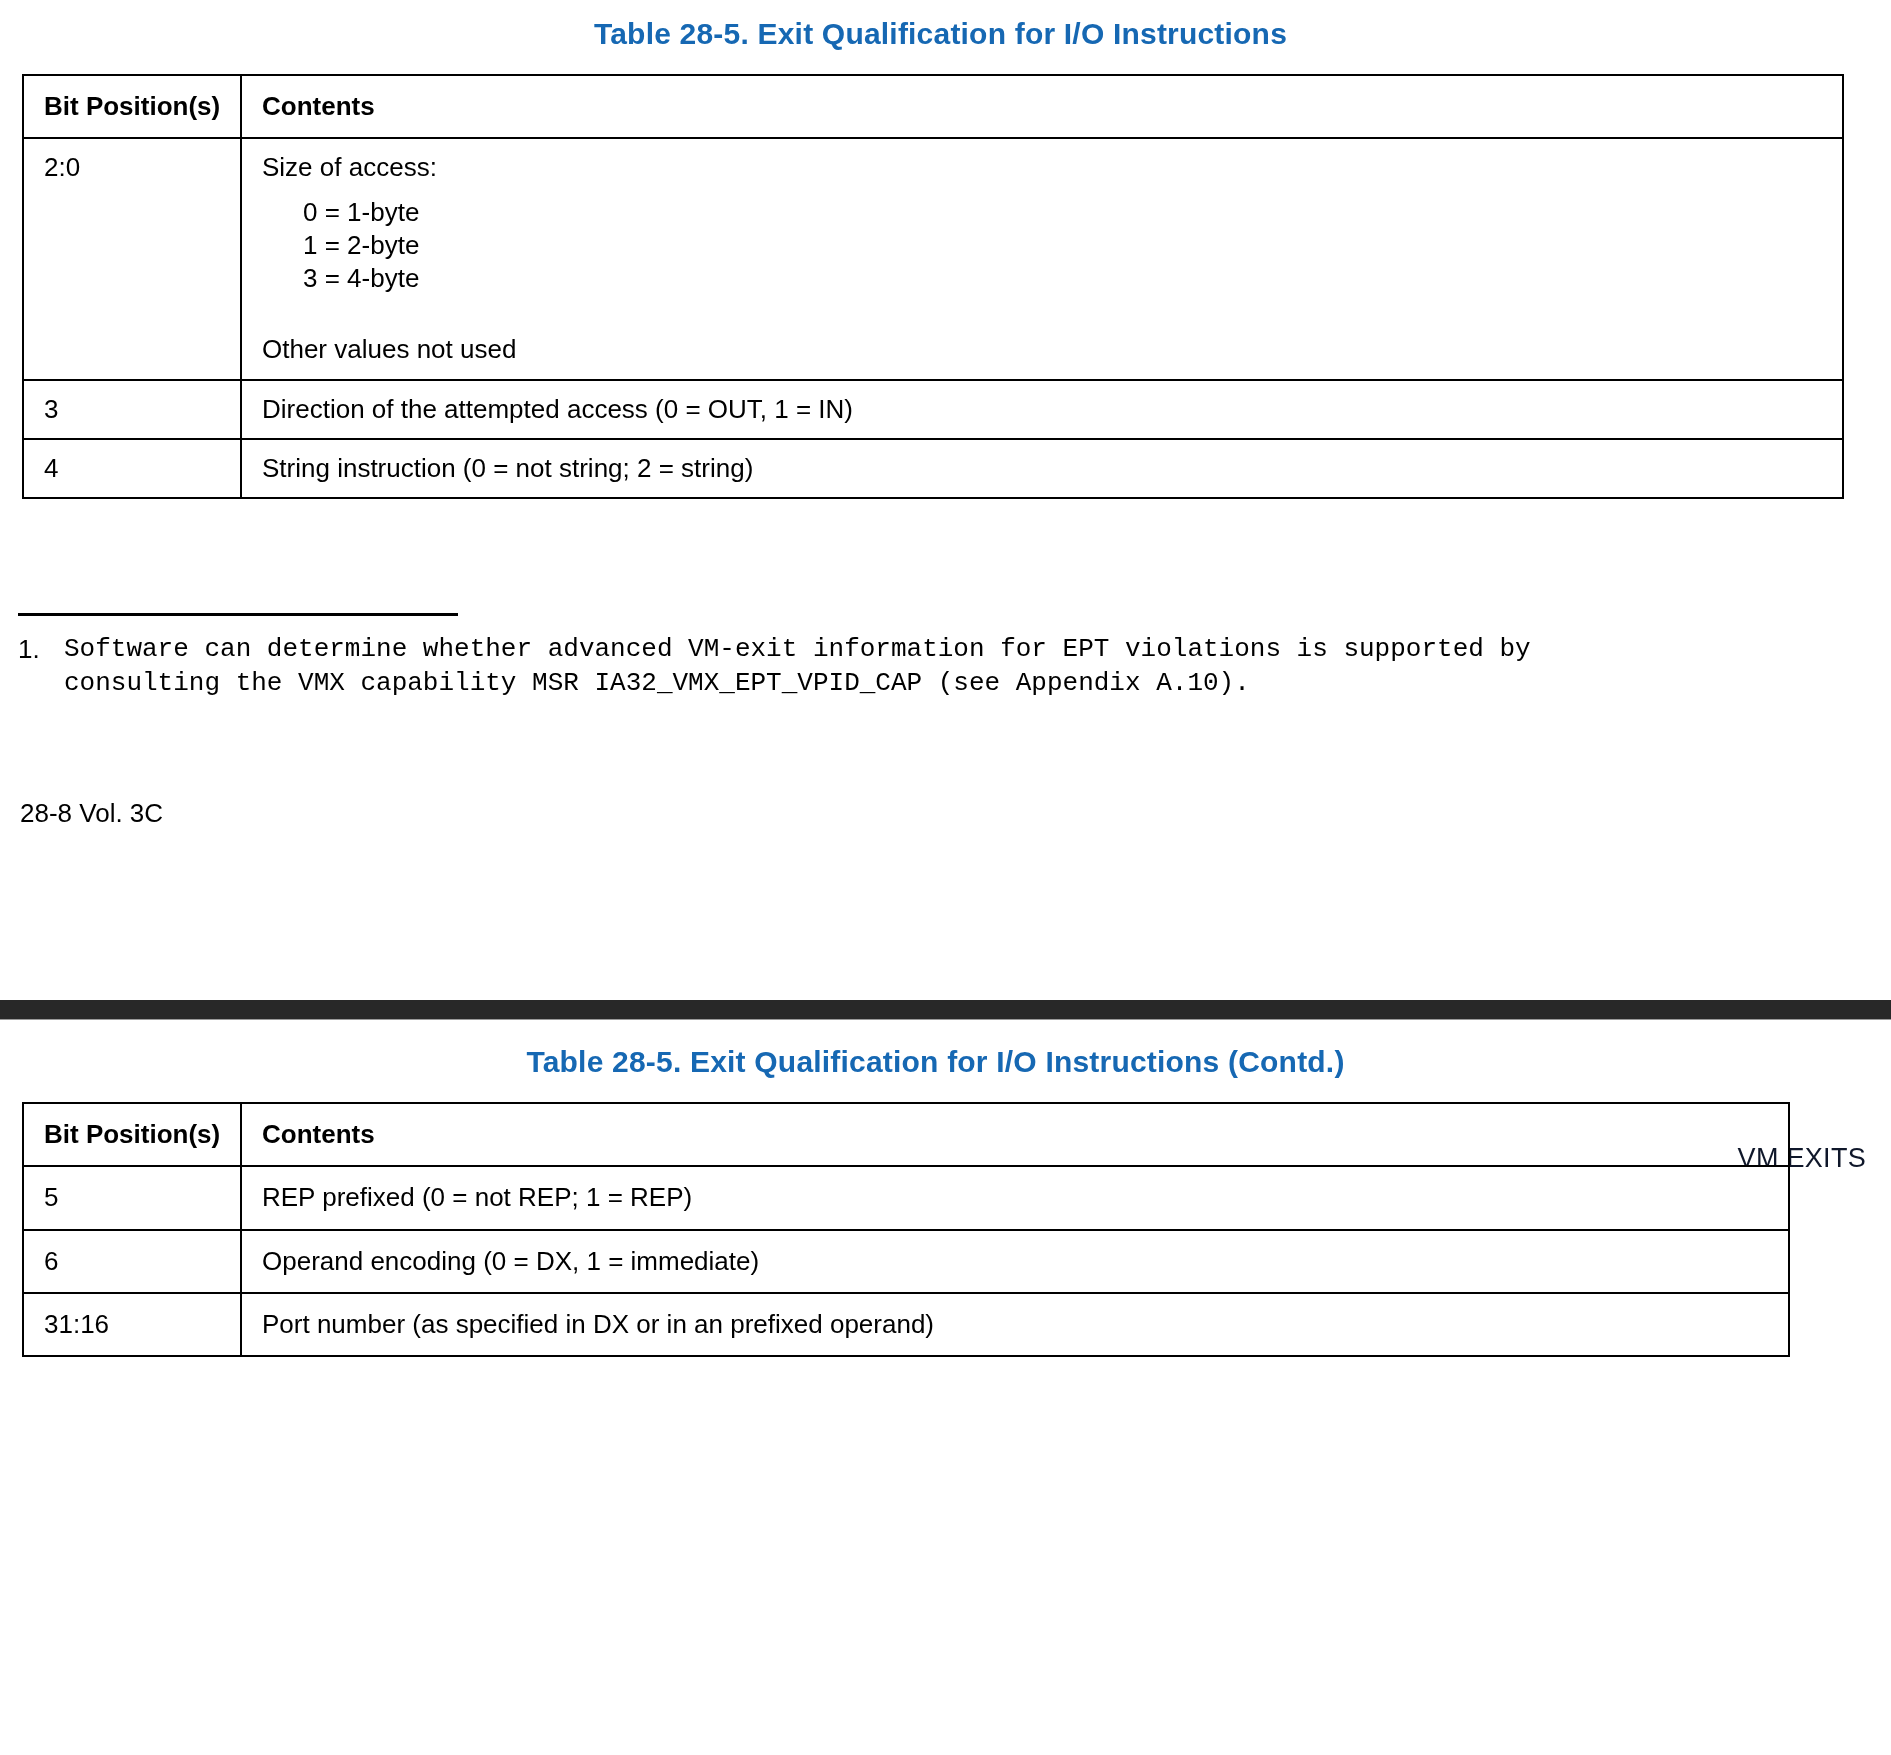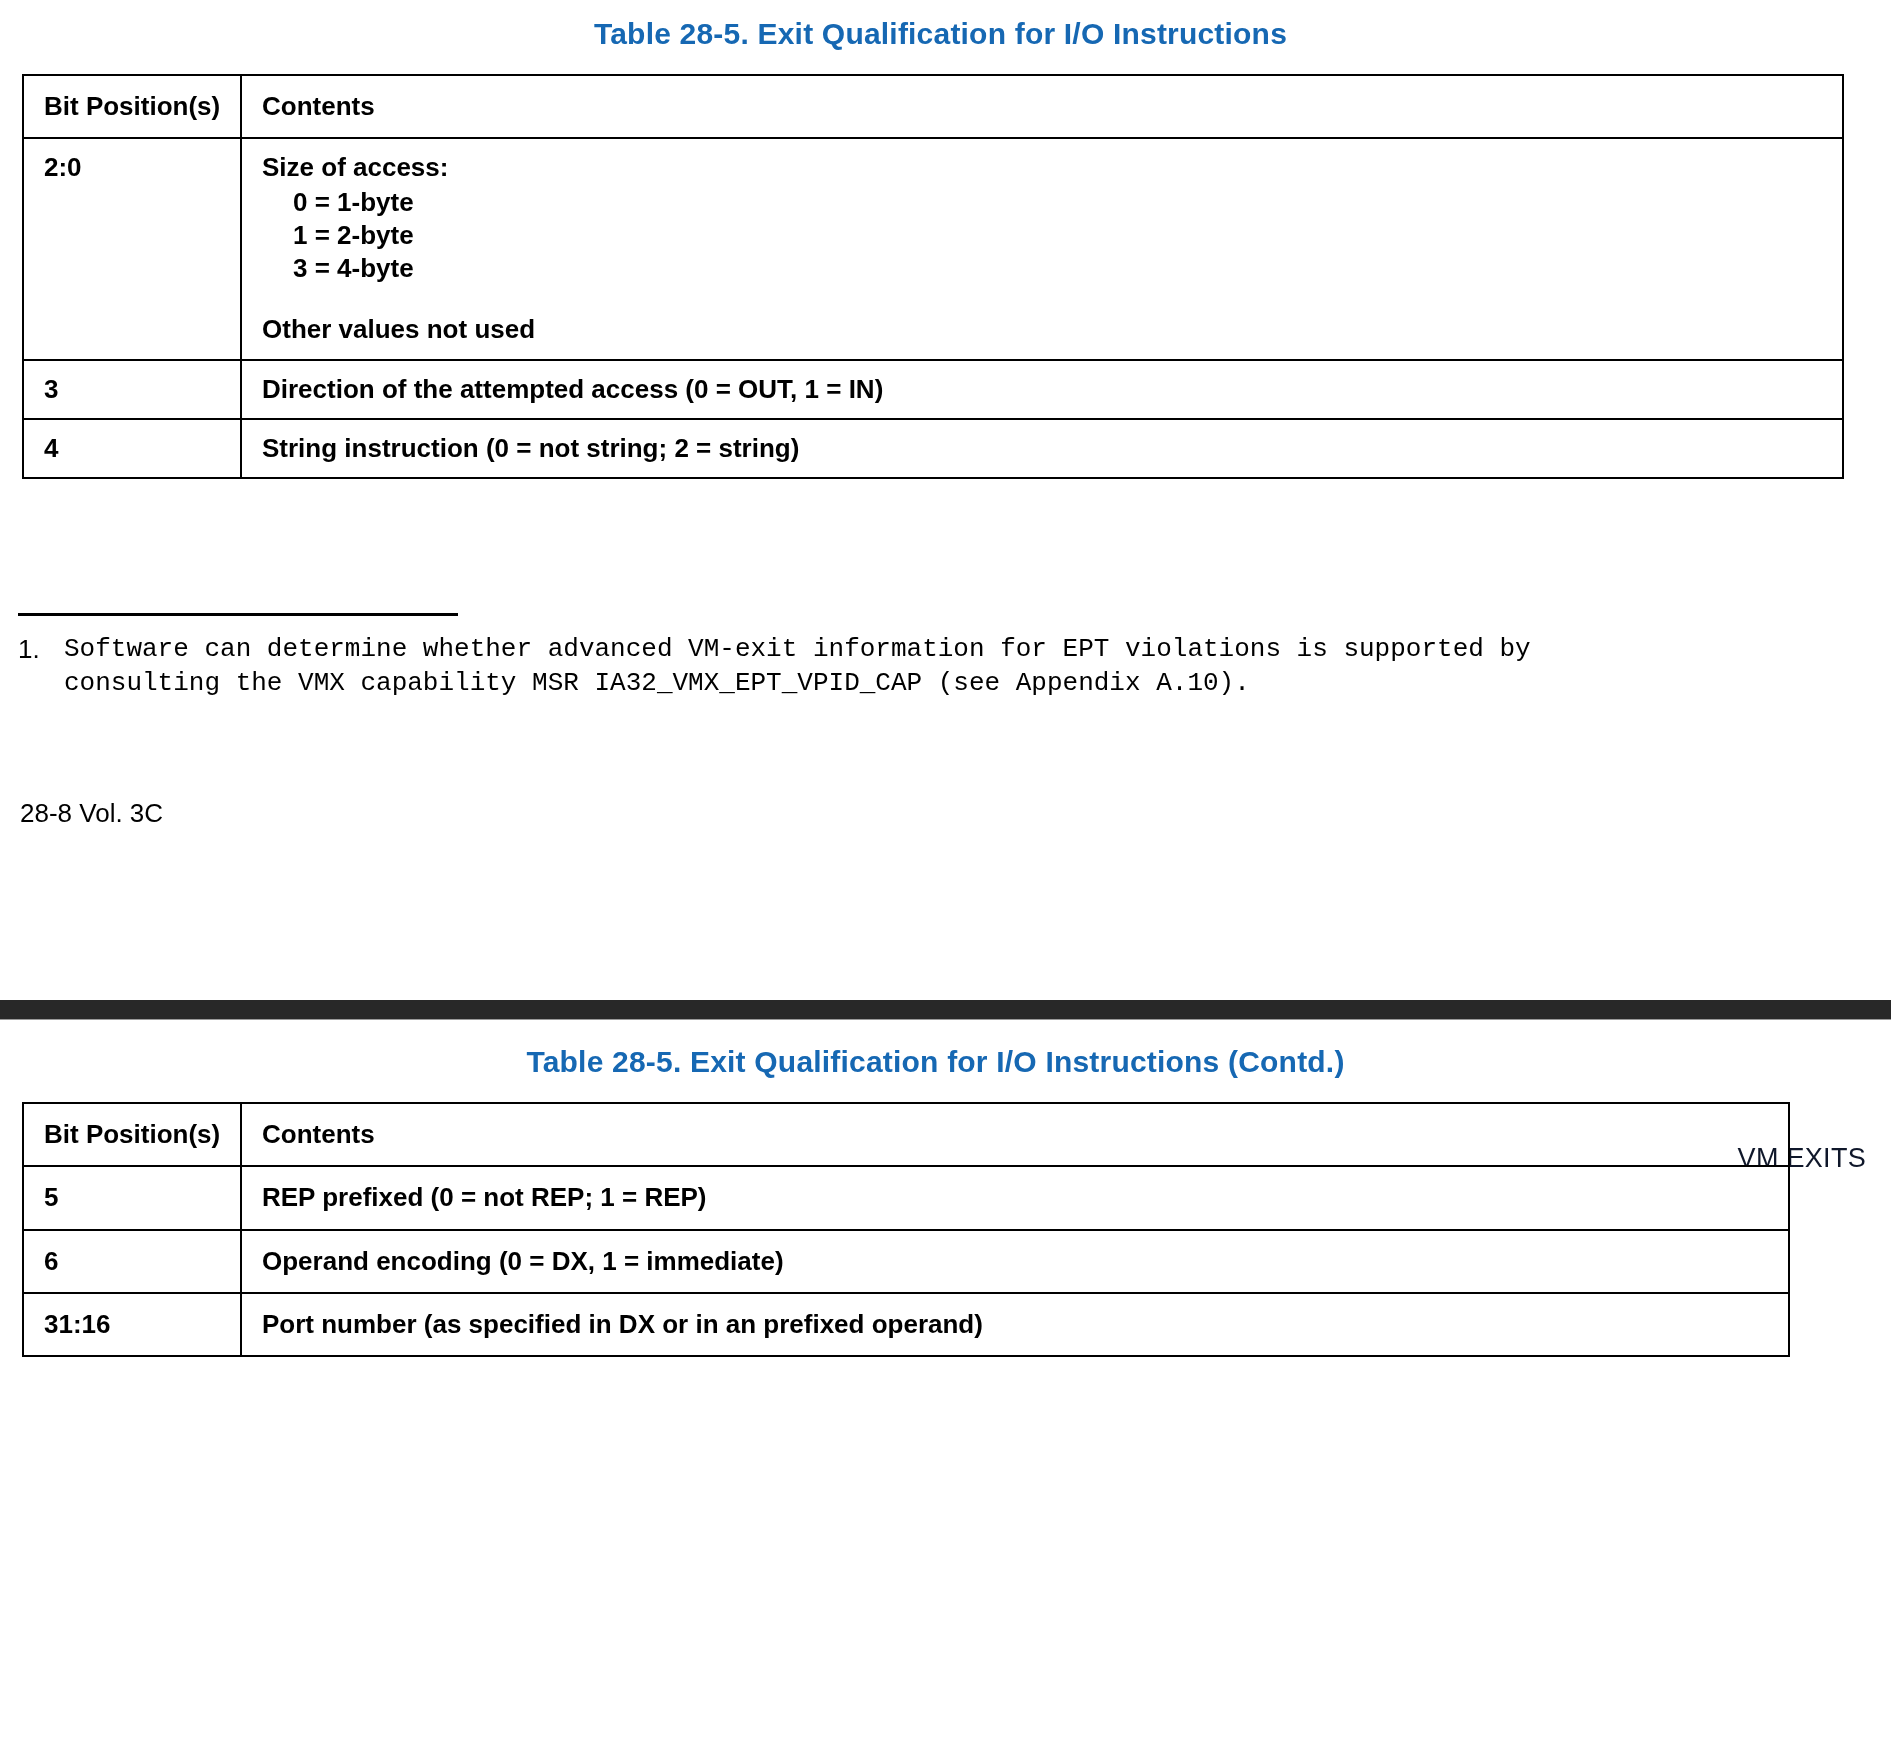--- a/index.html
+++ b/index.html
@@ -34,21 +34,21 @@
     border-collapse: collapse;
     table-layout: fixed;
     font-size: 26px;
   }
 
   table.doc-table td,
   table.doc-table th {
     border: 2px solid #000000;
     vertical-align: top;
     text-align: left;
-    font-weight: bold;
+    font-weight: normal;
     padding: 12px 0 12px 20px;
     line-height: 1.28;
   }
 
   table.doc-table th {
     font-weight: bold;
     font-size: 26px;
     padding-top: 14px;
     padding-bottom: 14px;
   }
@@ -58,21 +58,21 @@
   
   #table-one {
     position: absolute;
     left: 22px;
     top: 74px;
     width: 1822px;
   }
   #table-one .col-bit { width: 218px; }
 
   .size-list {
-    margin: 1px;
+    margin: 11px;
     padding: 0 0 0 30px;
     white-space: pre-line;
   }
   .spacer-line { display: block; height: 27px; }
 
   
   #footnote-rule {
     position: absolute;
     left: 18px;
     top: 613px;

